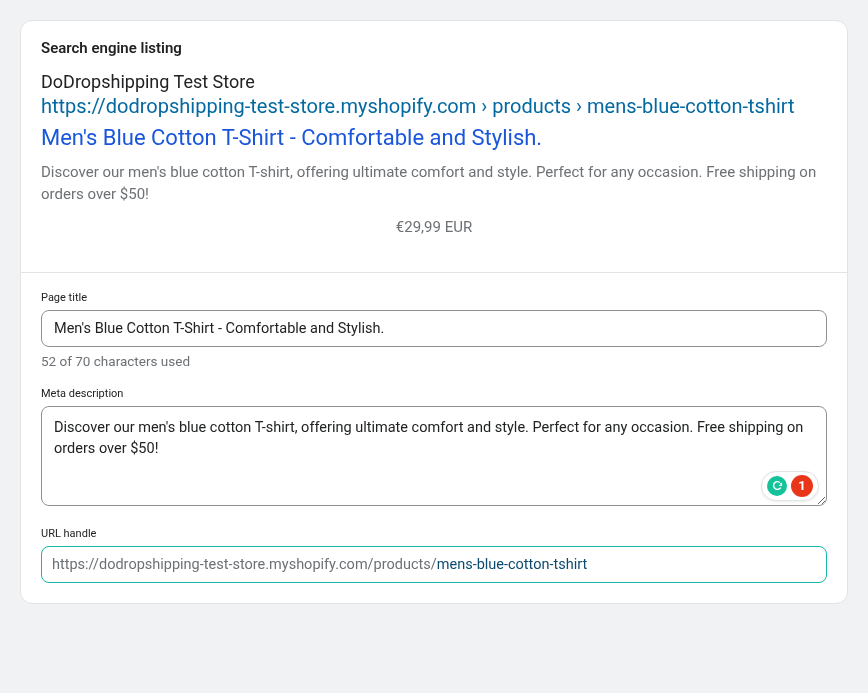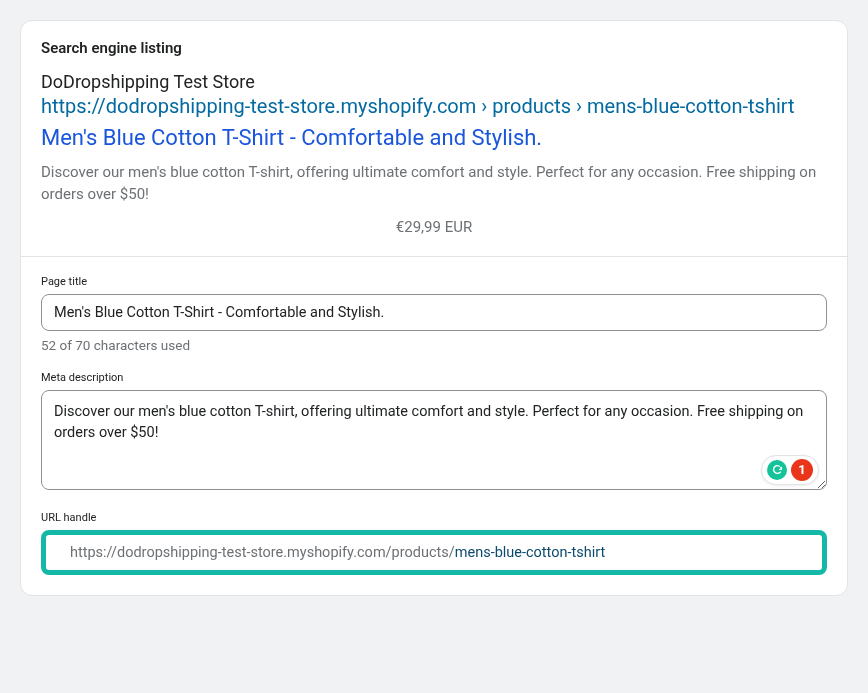--- a/index.html
+++ b/index.html
@@ -16,21 +16,21 @@
       width: 868px;
       height: 693px;
     }
     .card {
       background: #ffffff;
       border: 1px solid #e1e3e5;
       border-radius: 12px;
       overflow: hidden;
     }
     .preview-section {
-      padding: 18px 20px 20px 20px;
+      padding: 18px 20px 36px 20px;
       border-bottom: 1px solid #e1e3e5;
     }
     .section-title {
       font-size: 15px;
       font-weight: 600;
       color: #202223;
       margin-bottom: 14px;
     }
     .store-name {
       font-size: 18px;
@@ -102,23 +102,23 @@
     }
     .char-count {
       font-size: 13.5px;
       color: #6d7175;
       margin-top: 6px;
     }
     .url-input-wrapper {
       display: flex;
       align-items: center;
       width: 100%;
-      border: 5px solid #14b8a6;
+      border: 1px solid #14b8a6;
       border-radius: 8px;
-      padding: 9px 24px;
+      padding: 9px 10px;
       background: #ffffff;
       font-size: 14.5px;
     }
     .url-prefix {
       color: #6d7175;
       white-space: nowrap;
     }
     .url-handle {
       border: none;
       outline: none;

